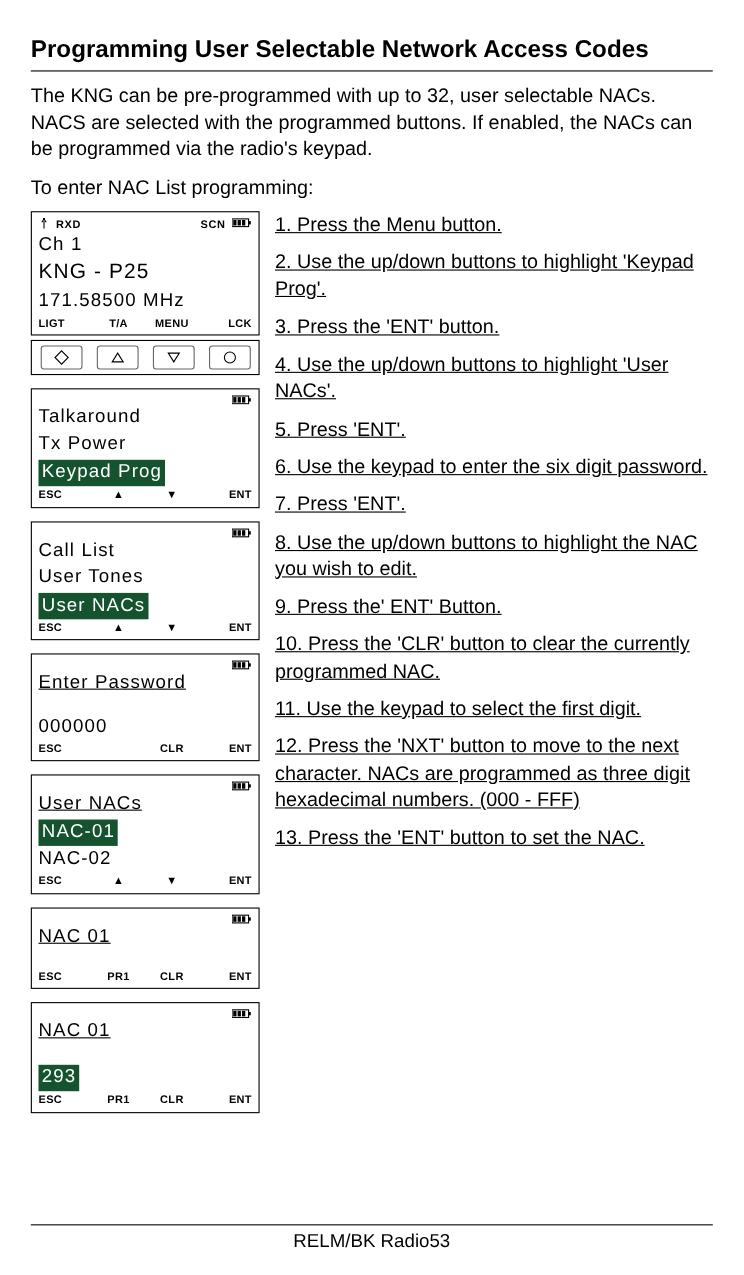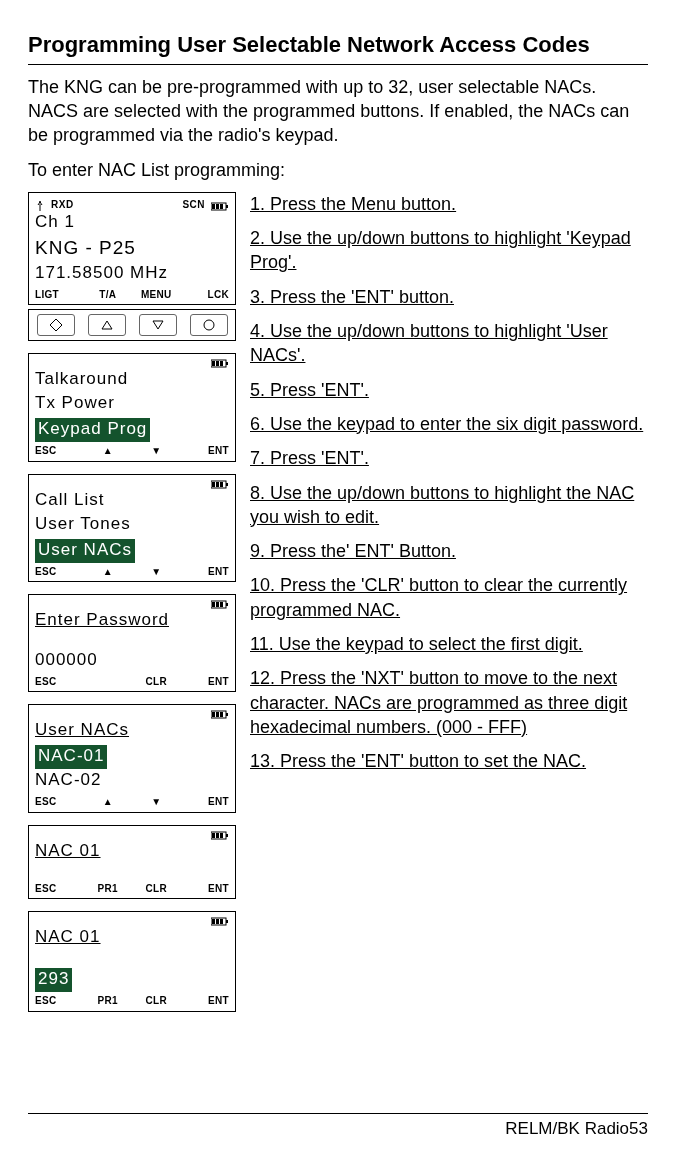--- a/index.html
+++ b/index.html
@@ -31,21 +31,21 @@
     border: 1.5px solid #000;
     padding: 5px 6px 3px 6px;
     width: 100%;
     display: flex;
     flex-direction: column;
     gap: 0;
     font-family: Arial, Helvetica, sans-serif;
   }
   .lcd-status {
     display: flex;
-    align-items: flex-end;
+    align-items: flex-start;
     gap: 6px;
     font-size: 10px;
     font-weight: bold;
     letter-spacing: 0.5px;
   }
   .ant { width:10px; height:10px; position:relative; }
   .ant svg { display:block; }
   .batt { margin-left:auto; }
   .batt svg { display:block; }
   .lcd-line {
@@ -84,21 +84,21 @@
     border-radius:3px;
     display:flex; align-items:center; justify-content:center;
   }
   .skbtn svg { display:block; }
 
   .footer {
     position:absolute;
     bottom: 18px;
     left: 28px; right: 28px;
     display:flex;
-    justify-content: flex-end;
+    justify-content: center;
     border-top:1px solid #000;
     padding-top:4px;
     font-size:17px;
   }
 </style>
 </head>
 <body>
 
 <h1>Programming User Selectable Network Access Codes</h1>
 <hr class="hr">

